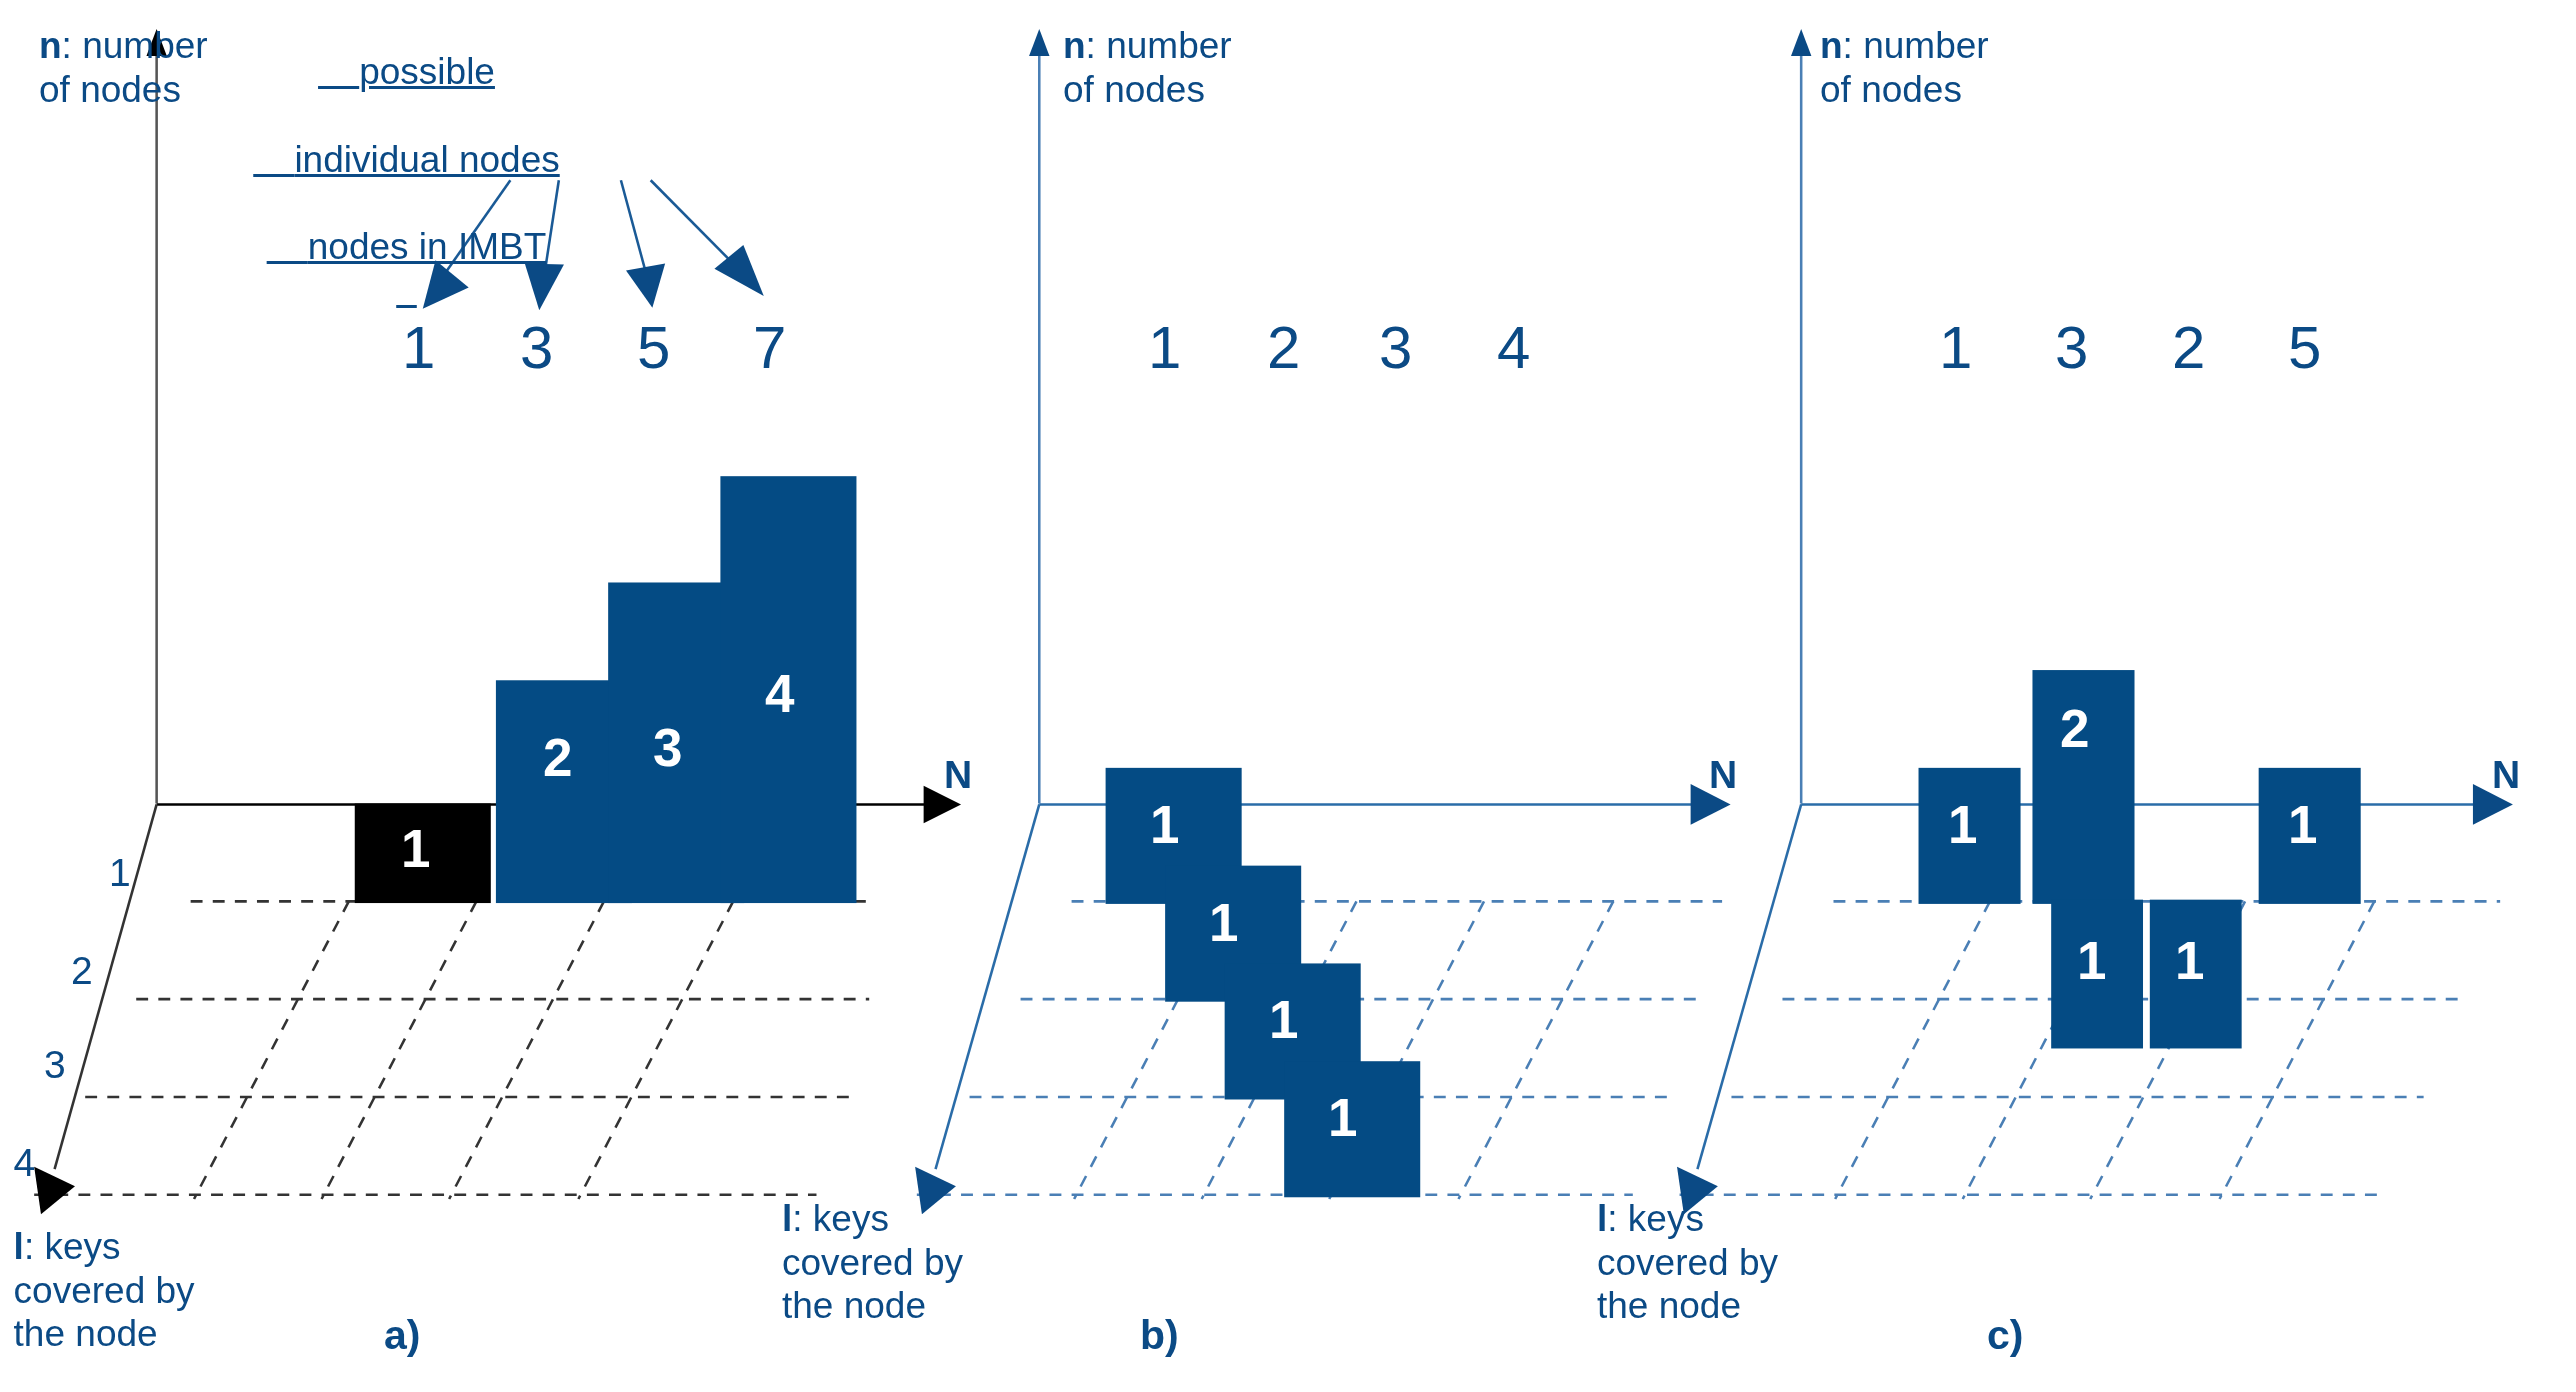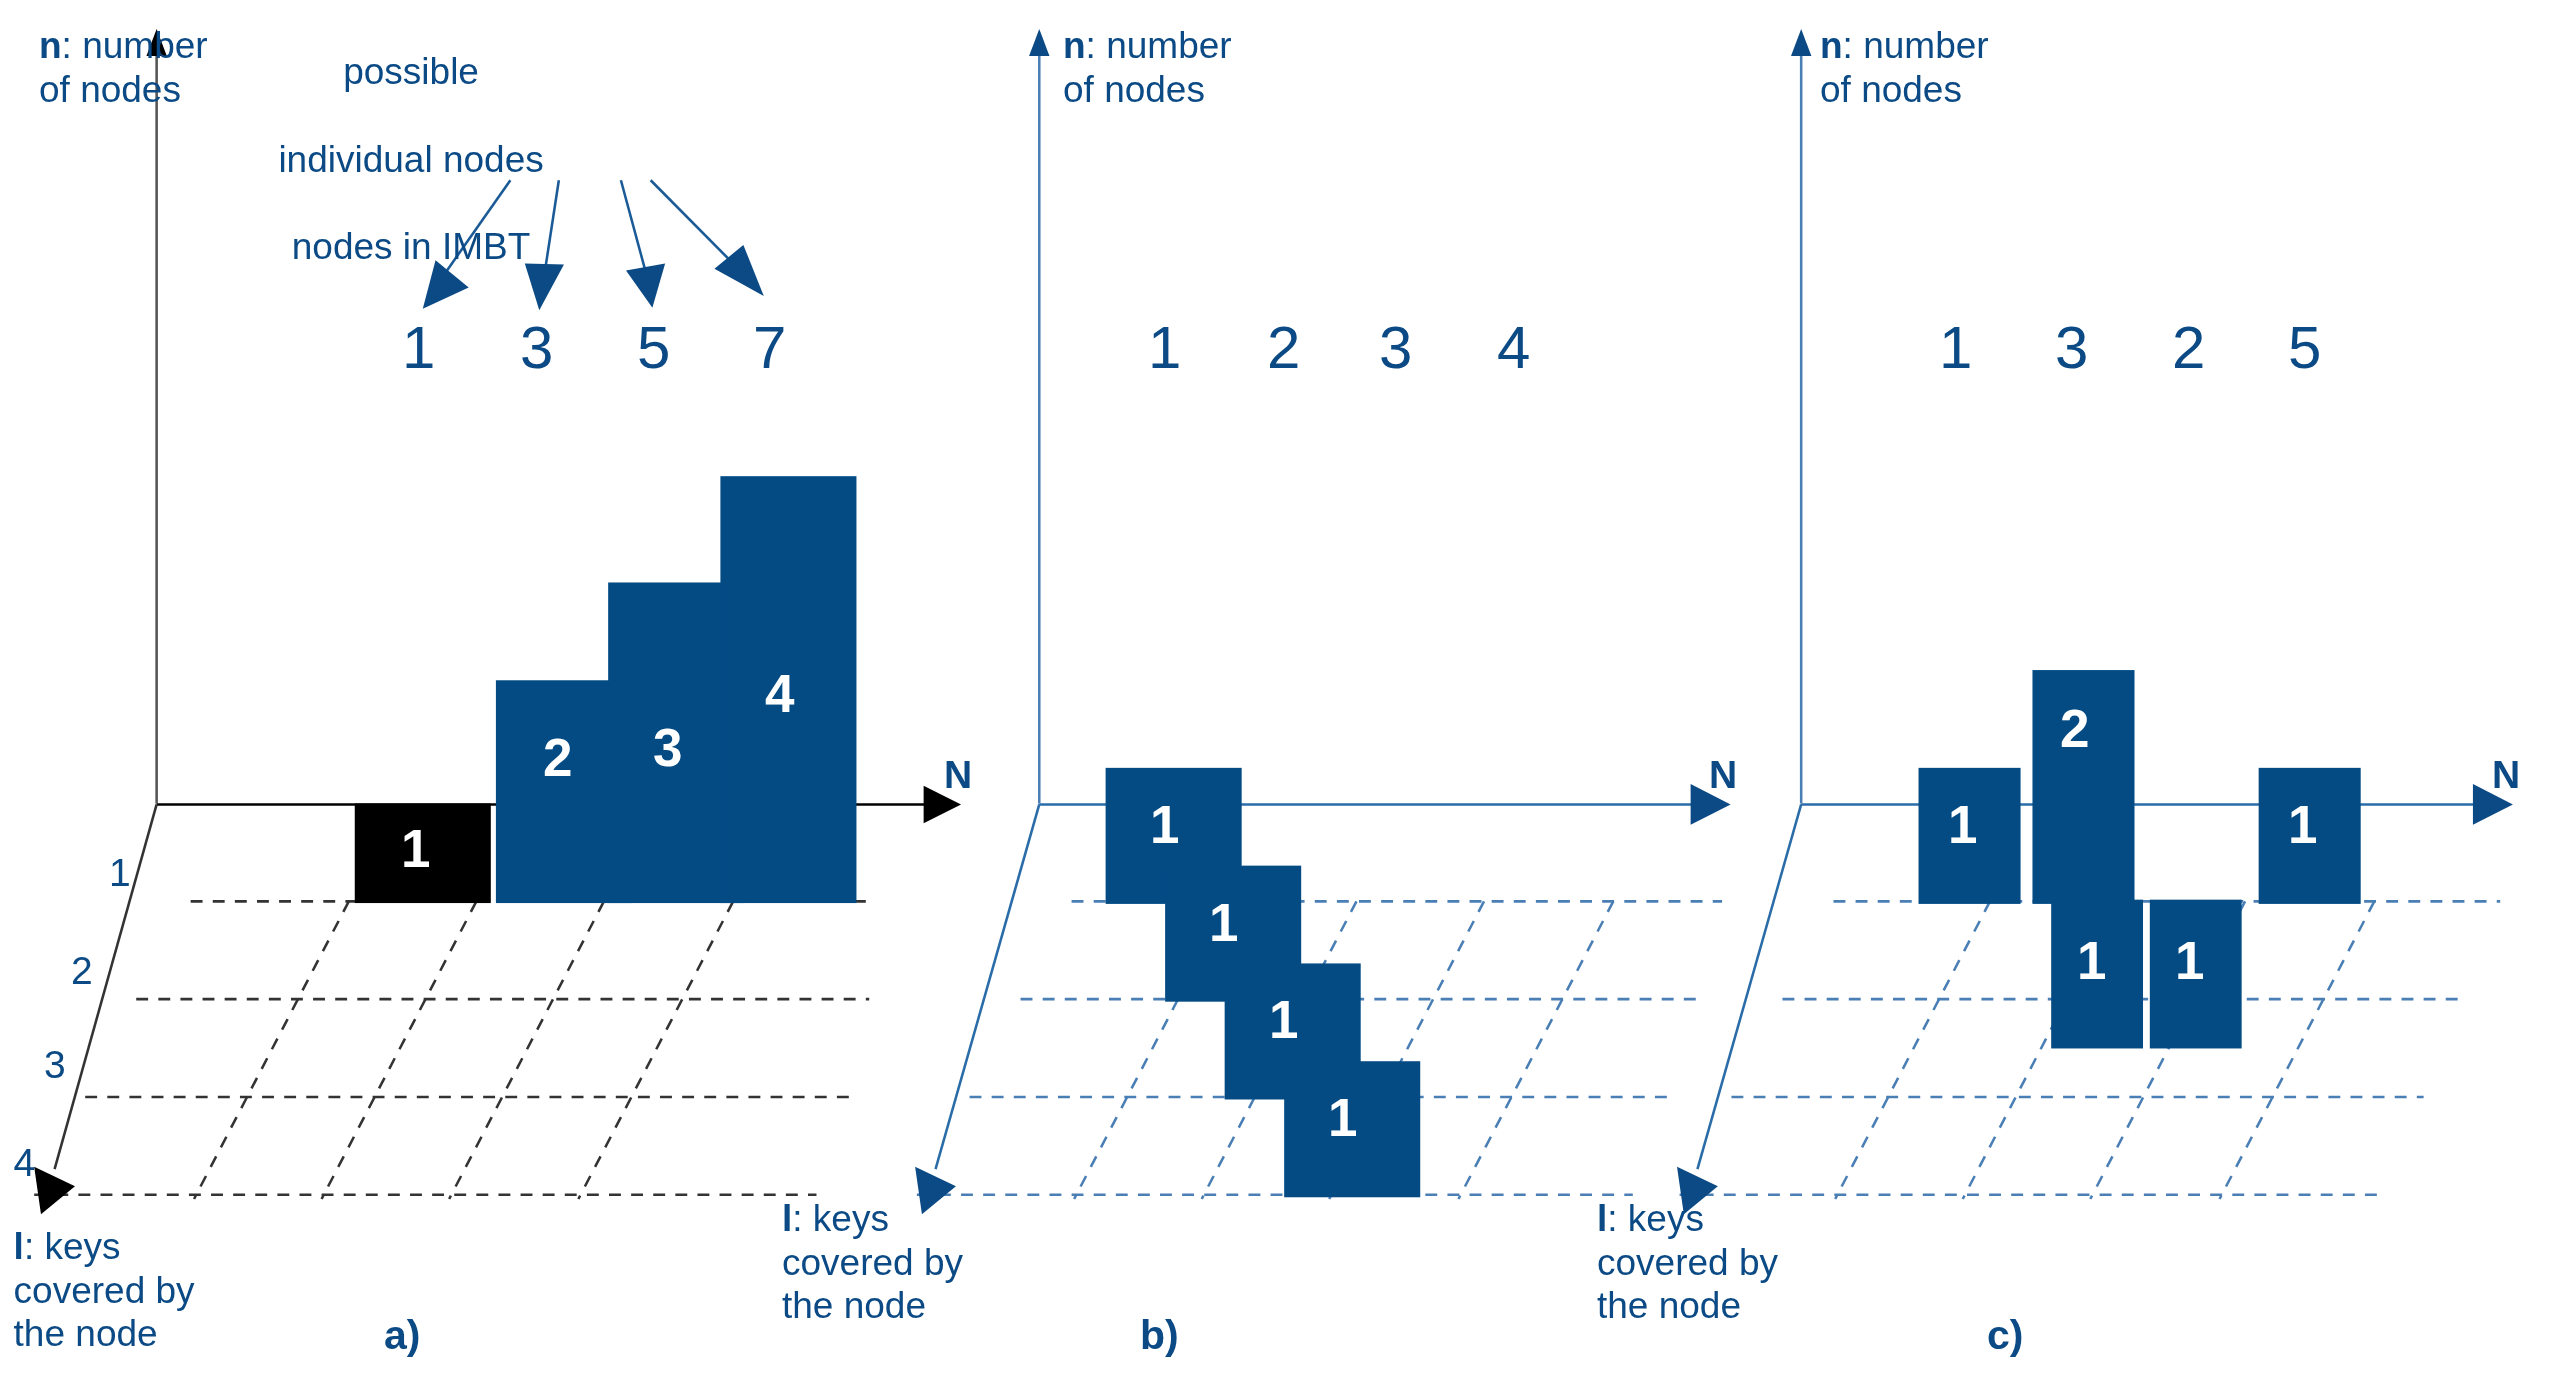--- a/index.html
+++ b/index.html
@@ -115,21 +115,21 @@
   <svg class="layer" viewBox="0 0 3029 1637">
     <rect x="2256" y="903" width="120" height="160" fill="#044B84"></rect>
     <rect x="2390" y="788" width="120" height="275" fill="#044B84"></rect>
     <rect x="2656" y="903" width="120" height="160" fill="#044B84"></rect>
     <rect x="2412" y="1058" width="108" height="175" fill="#044B84"></rect>
     <rect x="2528" y="1058" width="108" height="175" fill="#044B84"></rect>
   </svg>
 
   <div class="txt axislabel" style="left:39px;top:24px;"><b>n</b><span>: number</span><br><span>of nodes</span></div>
 
-  <div class="txt callout" style="left:212px;top:6.8px;width:357px;">
+  <div class="txt callout" style="left:228px;top:6.8px;width:357px;text-decoration:underline;">
     <span>possible</span><br>
     <span>individual nodes</span><br>
     <span>nodes in IMBT</span>
   </div>
 
   <div class="txt bignum" style="left:402px;top:313px;">1</div>
   <div class="txt bignum" style="left:520px;top:313px;">3</div>
   <div class="txt bignum" style="left:637px;top:313px;">5</div>
   <div class="txt bignum" style="left:753px;top:313px;">7</div>
 

